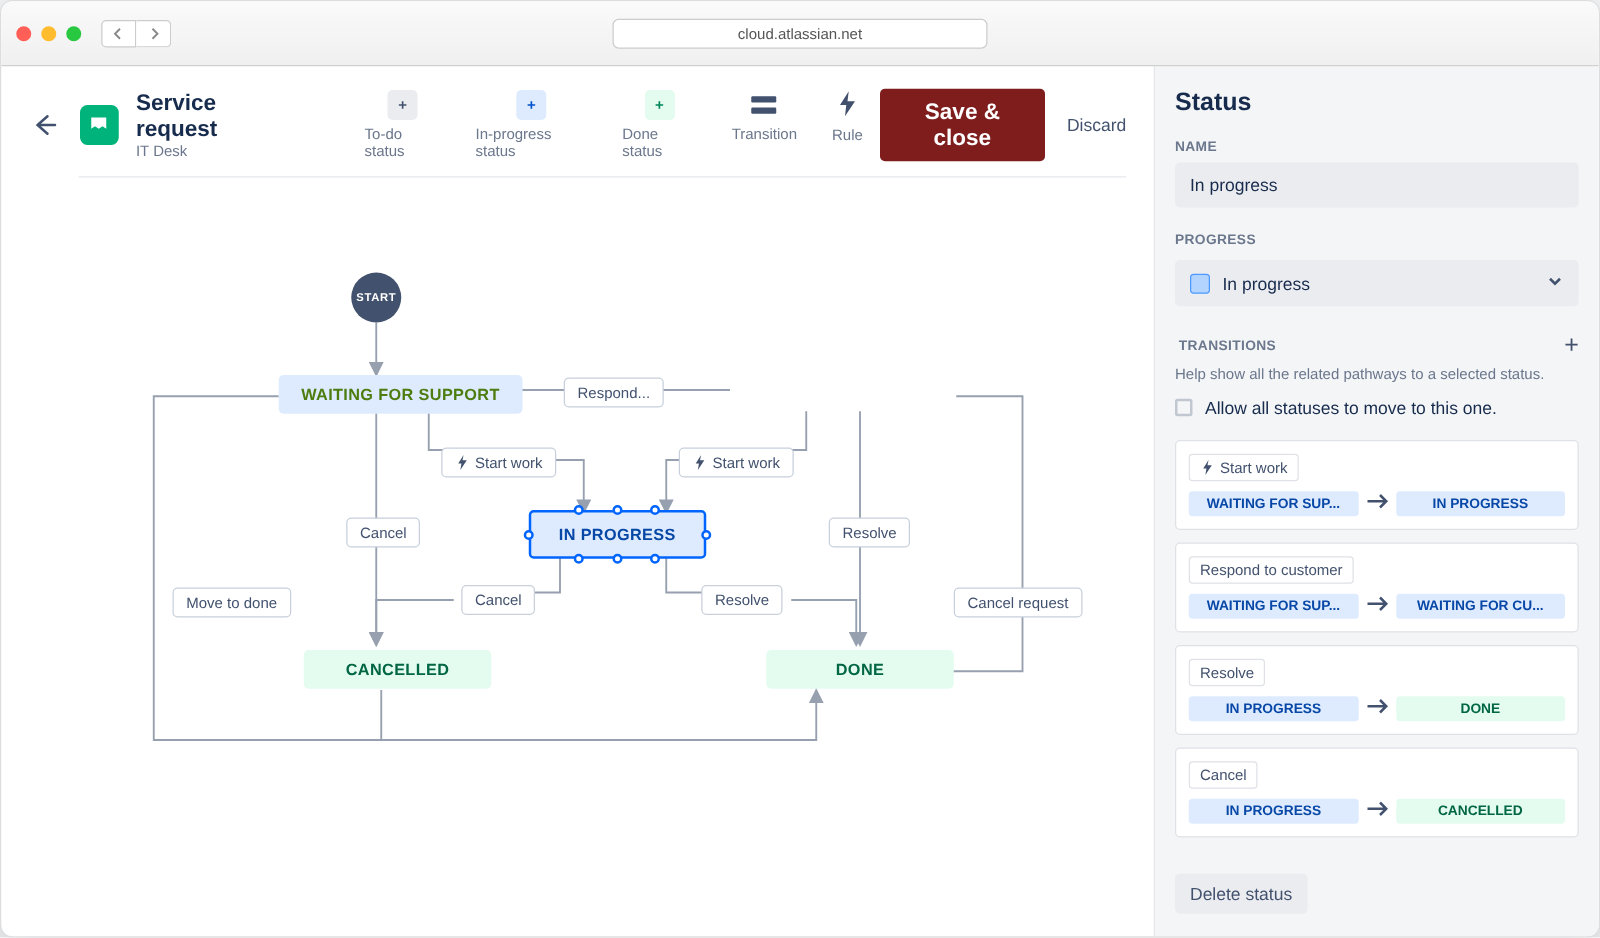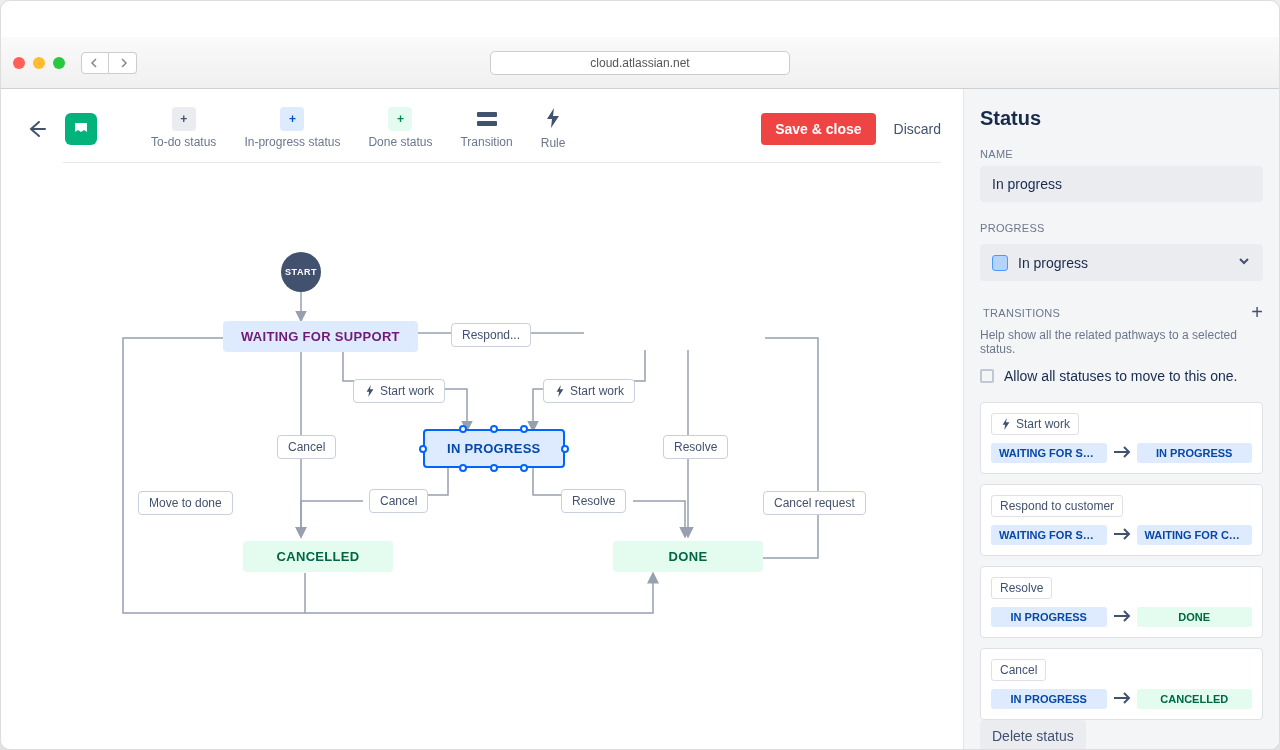--- a/index.html
+++ b/index.html
@@ -1,18 +1,18 @@
 <!DOCTYPE html>
 <html><head>
 <meta charset="utf-8">
 <style>
   * { box-sizing: border-box; margin: 0; padding: 0; font-family: -apple-system, BlinkMacSystemFont, "Segoe UI", sans-serif; }
   body { background: #f4f5f7; display:flex; align-items:center; justify-content:center; height:100vh; }
   .window { width:1280px; height:750px; background:#fff; border-radius:10px; box-shadow:0 10px 40px rgba(0,0,0,.2); display:flex; flex-direction:column; overflow:hidden; border:1px solid #ddd;}
-  .titlebar { height:52px; background:linear-gradient(#fafafa,#f0f0f0); border-bottom:1px solid #d0d0d0; display:flex; align-items:center; padding:0 12px; gap:8px; position:relative;margin-top:36px;}
+  .titlebar { height:52px; background:linear-gradient(#fafafa,#f0f0f0); border-bottom:1px solid #d0d0d0; display:flex; align-items:center; padding:0 12px; gap:8px; position:relative;}
   .traffic { display:flex; gap:8px; }
   .dot { width:12px; height:12px; border-radius:50%; }
   .dot.red{background:#ff5f57;} .dot.yellow{background:#febc2e;} .dot.green{background:#28c840;}
   .navbtns { display:flex; gap:0; margin-left:8px;}
   .navbtn { width:28px; height:22px; border:1px solid #ccc; background:#fff; display:flex; align-items:center; justify-content:center; color:#888;}
   .navbtn:first-child{border-radius:4px 0 0 4px;} .navbtn:last-child{border-radius:0 4px 4px 0; border-left:none;}
   .url { position:absolute; left:50%; transform:translateX(-50%); width:300px; height:24px; background:#fff; border:1px solid #ccc; border-radius:5px; font-size:12px; color:#555; display:flex; align-items:center; justify-content:center;}
   .content { flex:1; display:flex; overflow:hidden;}
   .main { flex:1; display:flex; flex-direction:column; padding:18px 22px 0 22px; overflow:hidden; position:relative;}
   .topbar { display:flex; align-items:center; gap:14px;}
@@ -21,37 +21,37 @@
   .titleblock .t1{ font-size:18px; font-weight:600; color:#172b4d;}
   .titleblock .t2{ font-size:12px; color:#6b778c;}
   .tools { display:flex; gap:28px; margin-left:40px;}
   .tool { display:flex; flex-direction:column; align-items:center; gap:4px; font-size:12px; color:#6b778c; cursor:pointer;}
   .toolbox { width:24px; height:24px; border-radius:4px; background:#ebecf0; display:flex; align-items:center; justify-content:center; font-weight:700;}
   .toolbox.todo{ color:#42526e;} .toolbox.prog{ background:#deebff; color:#0052cc;} .toolbox.done{ background:#e3fcef; color:#00875a;}
   .tooltr{ width:20px; height:24px; display:flex; flex-direction:column; justify-content:center; gap:4px;}
   .tooltr .bar{height:5px; background:#42526e; border-radius:1px;}
   .toolzap{ color:#42526e;}
   .actions { margin-left:auto; display:flex; align-items:center; gap:18px;}
-  .save { background:#ef4444; color:#fff; border:none; border-radius:4px; padding:8px 14px; font-size:14px; font-weight:600; cursor:pointer;}
+  .save { background:#7f1d1d; color:#fff; border:none; border-radius:4px; padding:8px 14px; font-size:18px; font-weight:600; cursor:pointer;}
   .discard { color:#42526e; font-size:14px; cursor:pointer;}
   .divider { height:1px; background:#e5e7eb; margin-top:12px; margin-left:40px;}
   .canvas { flex:1; position:relative; overflow:hidden;}
   .node, .trlabel { position:absolute; }
   .statusnode { padding:8px 18px; border-radius:4px; font-size:13px; font-weight:700; text-align:center; letter-spacing:.3px;}
-  .blue { background:#deebff; color:#701a75;}
+  .blue { background:#deebff; color:#4d7c0f;}
   .green { background:#e3fcef; color:#006644;}
   .start { width:40px; height:40px; border-radius:50%; background:#42526e; color:#fff; font-size:9px; font-weight:700; display:flex; align-items:center; justify-content:center; letter-spacing:.5px;}
   .trlabel { background:#fff; border:1px solid #c7d0db; border-radius:4px; padding:4px 10px; font-size:12px; color:#42526e; display:flex; align-items:center; gap:4px;}
   .selected { border:2px solid #0065ff; background:#deebff; color:#0747a6;}
   .handle { position:absolute; width:8px; height:8px; background:#fff; border:2px solid #0065ff; border-radius:50%;}
   svg.edges { position:absolute; inset:0; width:100%; height:100%; pointer-events:none;}
 
-  .sidebar { width:316px; background:#f4f5f7; border-left:1px solid #e5e7eb; padding:18px 16px; overflow-y:auto; display:flex; flex-direction:column;}
+  .sidebar { width:356px; background:#f4f5f7; border-left:1px solid #e5e7eb; padding:18px 16px; overflow-y:auto; display:flex; flex-direction:column;}
   .sidebar h2 { font-size:20px; color:#172b4d; margin-bottom:18px; font-weight:600;}
-  .label { font-size:11px; font-weight:400; color:#6b778c; letter-spacing:.3px; margin-bottom:6px;}
+  .label { font-size:11px; font-weight:700; color:#6b778c; letter-spacing:.3px; margin-bottom:6px;}
   .input { width:100%; background:#ebecf0; border:none; border-radius:4px; padding:10px 12px; font-size:14px; color:#172b4d;}
   .hint { font-size:12px; color:#6b778c; margin-top:4px;}
   .section { margin-bottom:20px;}
   .catselect { margin-top:10px; background:#ebecf0; border-radius:4px; padding:10px 12px; display:flex; align-items:center; gap:10px; font-size:14px; color:#172b4d; cursor:pointer;}
   .catswatch { width:16px; height:16px; background:#b3d4ff; border:1px solid #4c9aff; border-radius:3px;}
   .catselect .chev { margin-left:auto; color:#42526e;}
   .trheader { display:flex; align-items:center; justify-content:space-between;}
   .plus { font-size:20px; color:#42526e; cursor:pointer; font-weight:400;}
   .checkbox-row { display:flex; align-items:center; gap:10px; font-size:14px; color:#172b4d; margin-top:12px;}
   .checkbox { width:14px; height:14px; border:2px solid #c1c7d0; border-radius:2px;}
@@ -94,20 +94,24 @@
       <div class="topbar">
         <div class="back">
           <svg width="20" height="20" viewBox="0 0 20 20">
               <path d="M12 3 4 10l8 7M4 10h14" stroke="#42526e" stroke-width="2" fill="none" stroke-linecap="round"></path>
             </svg>
         </div>
         <div class="appicon">
           <svg width="18" height="18" viewBox="0 0 18 18">
               <path d="M3 3h12v9l-3-2-3 2-3-2-3 2z" fill="#fff"></path>
             </svg>
+        </div>
+        <div class="titleblock">
+          <div class="t1">Service request</div>
+          <div class="t2">IT Desk</div>
         </div>
         <div class="tools">
           <div class="tool">
             <div class="toolbox todo">+</div>
               <span>To-do status</span>
           </div>
           <div class="tool">
             <div class="toolbox prog">+</div>
               <span>In-progress status</span>
           </div>
@@ -158,21 +162,21 @@
             <path d="M510 298 V332 H550"></path>
             <path d="M610 338 H662 V374" marker-end="url(#ah)"></path>
             <path d="M665 187 V374" marker-end="url(#ah)"></path>
             <path d="M200 175 H100 V450 H630 V410" marker-end="url(#ah)"></path>
             <path d="M282 410 V450"></path>
             <path d="M742 175 H795 V395 H630"></path>
             <path d="M630 395 V409"></path>
           </g>
         </svg>
 
-        <div class="node start" style="left:258px; top:89px;">START</div>
+        <div class="node start" style="left:258px; top:76px;">START</div>
 
         <div class="node statusnode blue" style="left:200px; top:158px;">WAITING FOR SUPPORT</div>
 
         <div class="node statusnode selected" style="left:400px; top:266px; padding:10px 22px;">
           <span>IN PROGRESS</span>
           <div class="handle" style="left:-6px; top:50%; transform:translateY(-50%);"></div>
           <div class="handle" style="right:-6px; top:50%; transform:translateY(-50%);"></div>
           <div class="handle" style="top:-6px; left:25%;"></div>
           <div class="handle" style="top:-6px; left:50%; transform:translateX(-50%);"></div>
           <div class="handle" style="top:-6px; right:25%;"></div>

